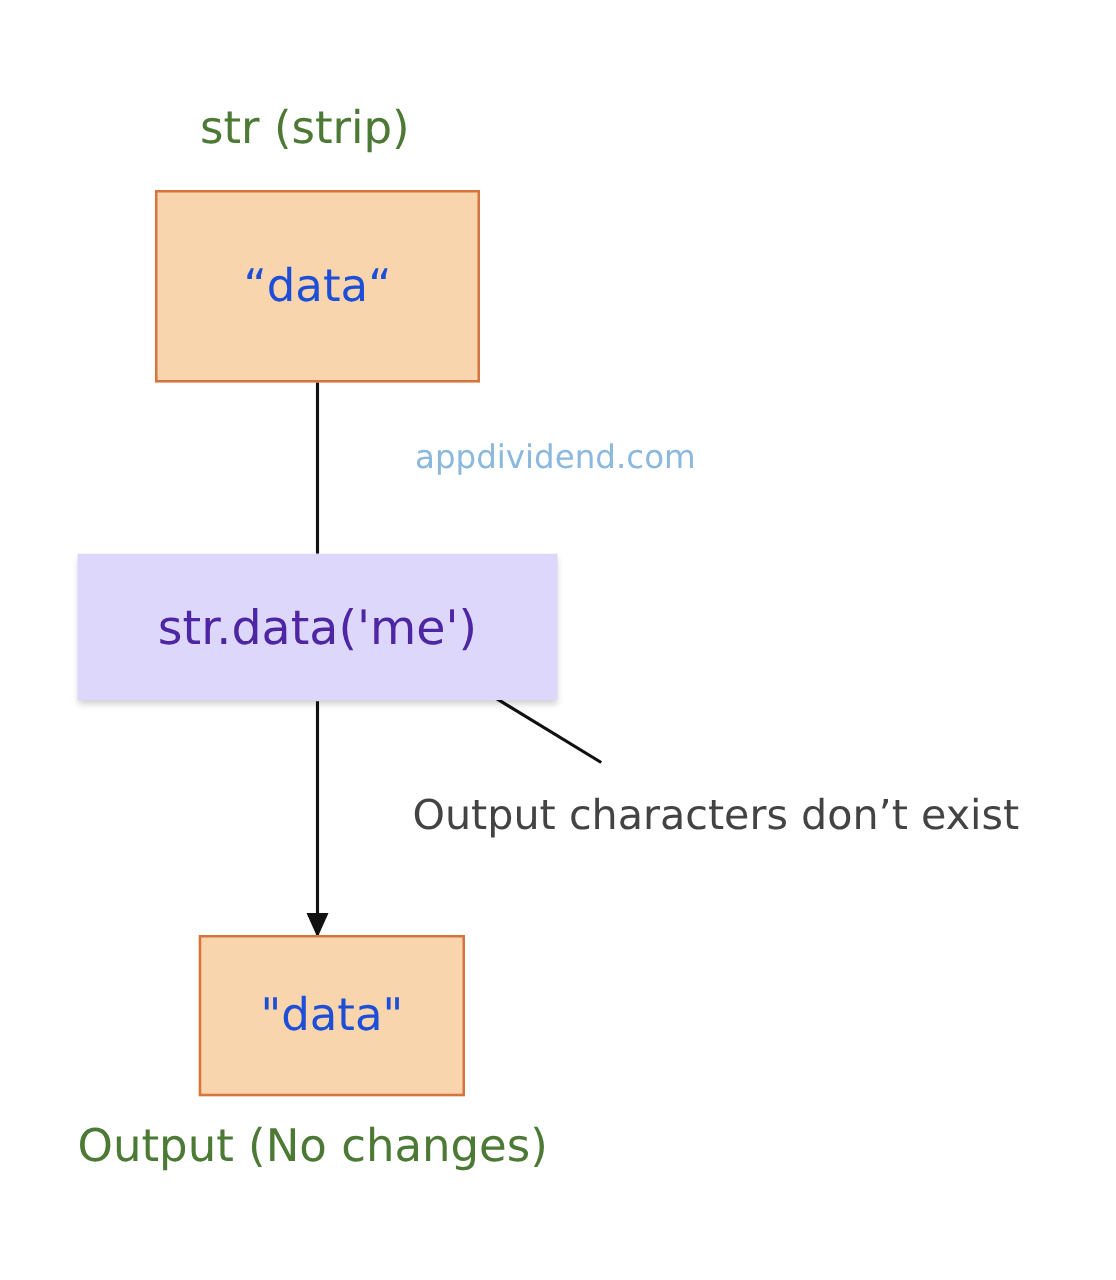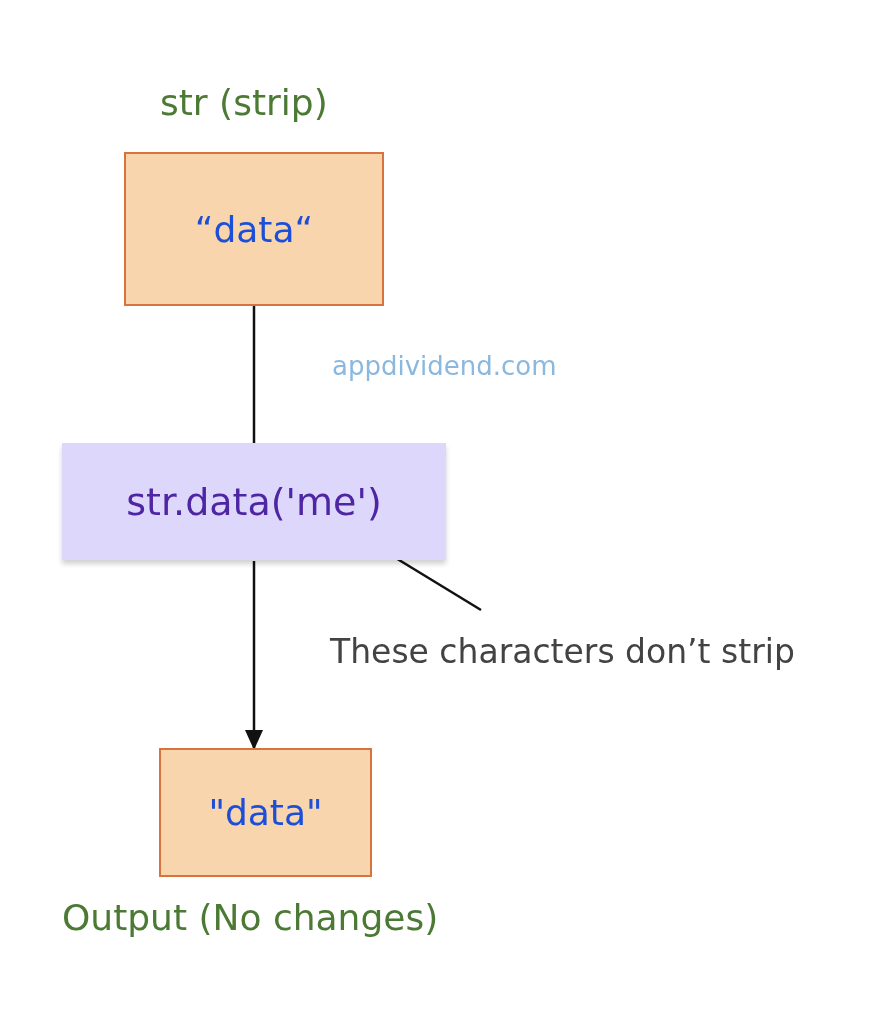--- a/index.html
+++ b/index.html
@@ -39,19 +39,19 @@
 <div class="abs box-orange" style="left:124px; top:152px; width:260px; height:154px;">
   <span>“data“</span>
 </div>
 
 <div class="abs watermark" style="left:312px; top:351px;margin-left:20px;">appdividend.com</div>
 
 <div class="abs box-purple" style="left:62px; top:443px; width:384px; height:117px;">
   <span>str.data('me')</span>
 </div>
 
-<div class="abs annotation" style="left:330px; top:632px;">These characters don’t strip</div>
+<div class="abs annotation" style="left:330px; top:632px;">Output characters don’t exist</div>
 
 <div class="abs box-orange" style="left:159px; top:748px; width:213px; height:129px;">
   <span>"data"</span>
 </div>
 
 <div class="abs label-green" style="left:62px; top:897px;">Output (No changes)</div>
 
 </body></html>

